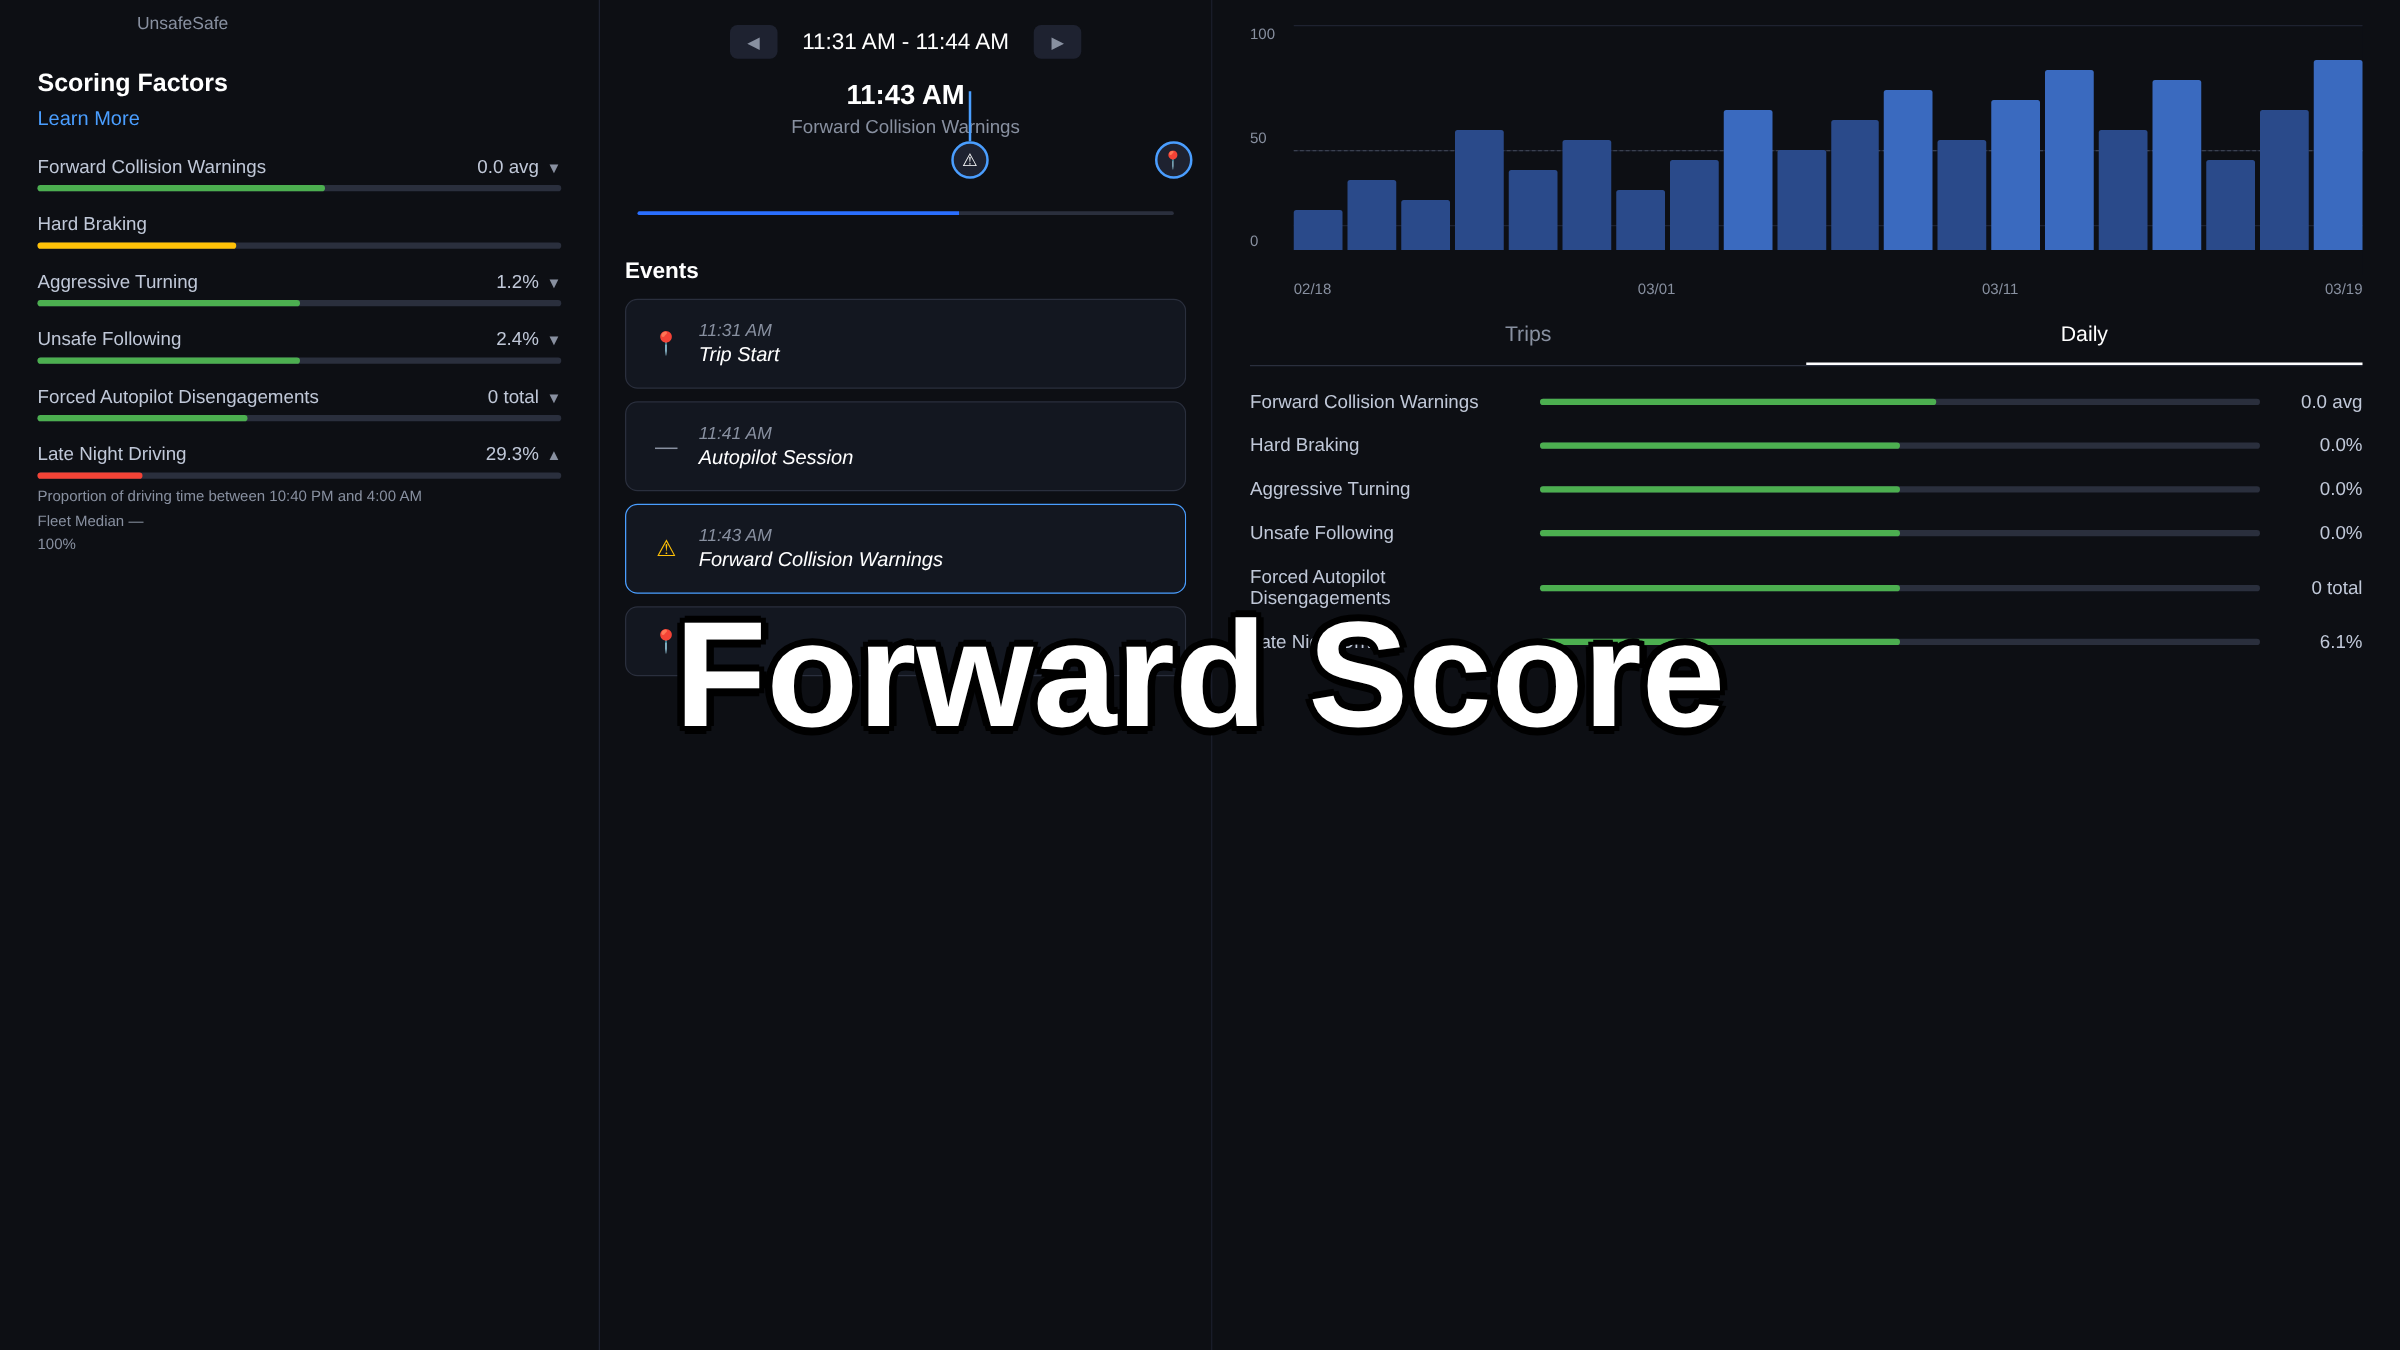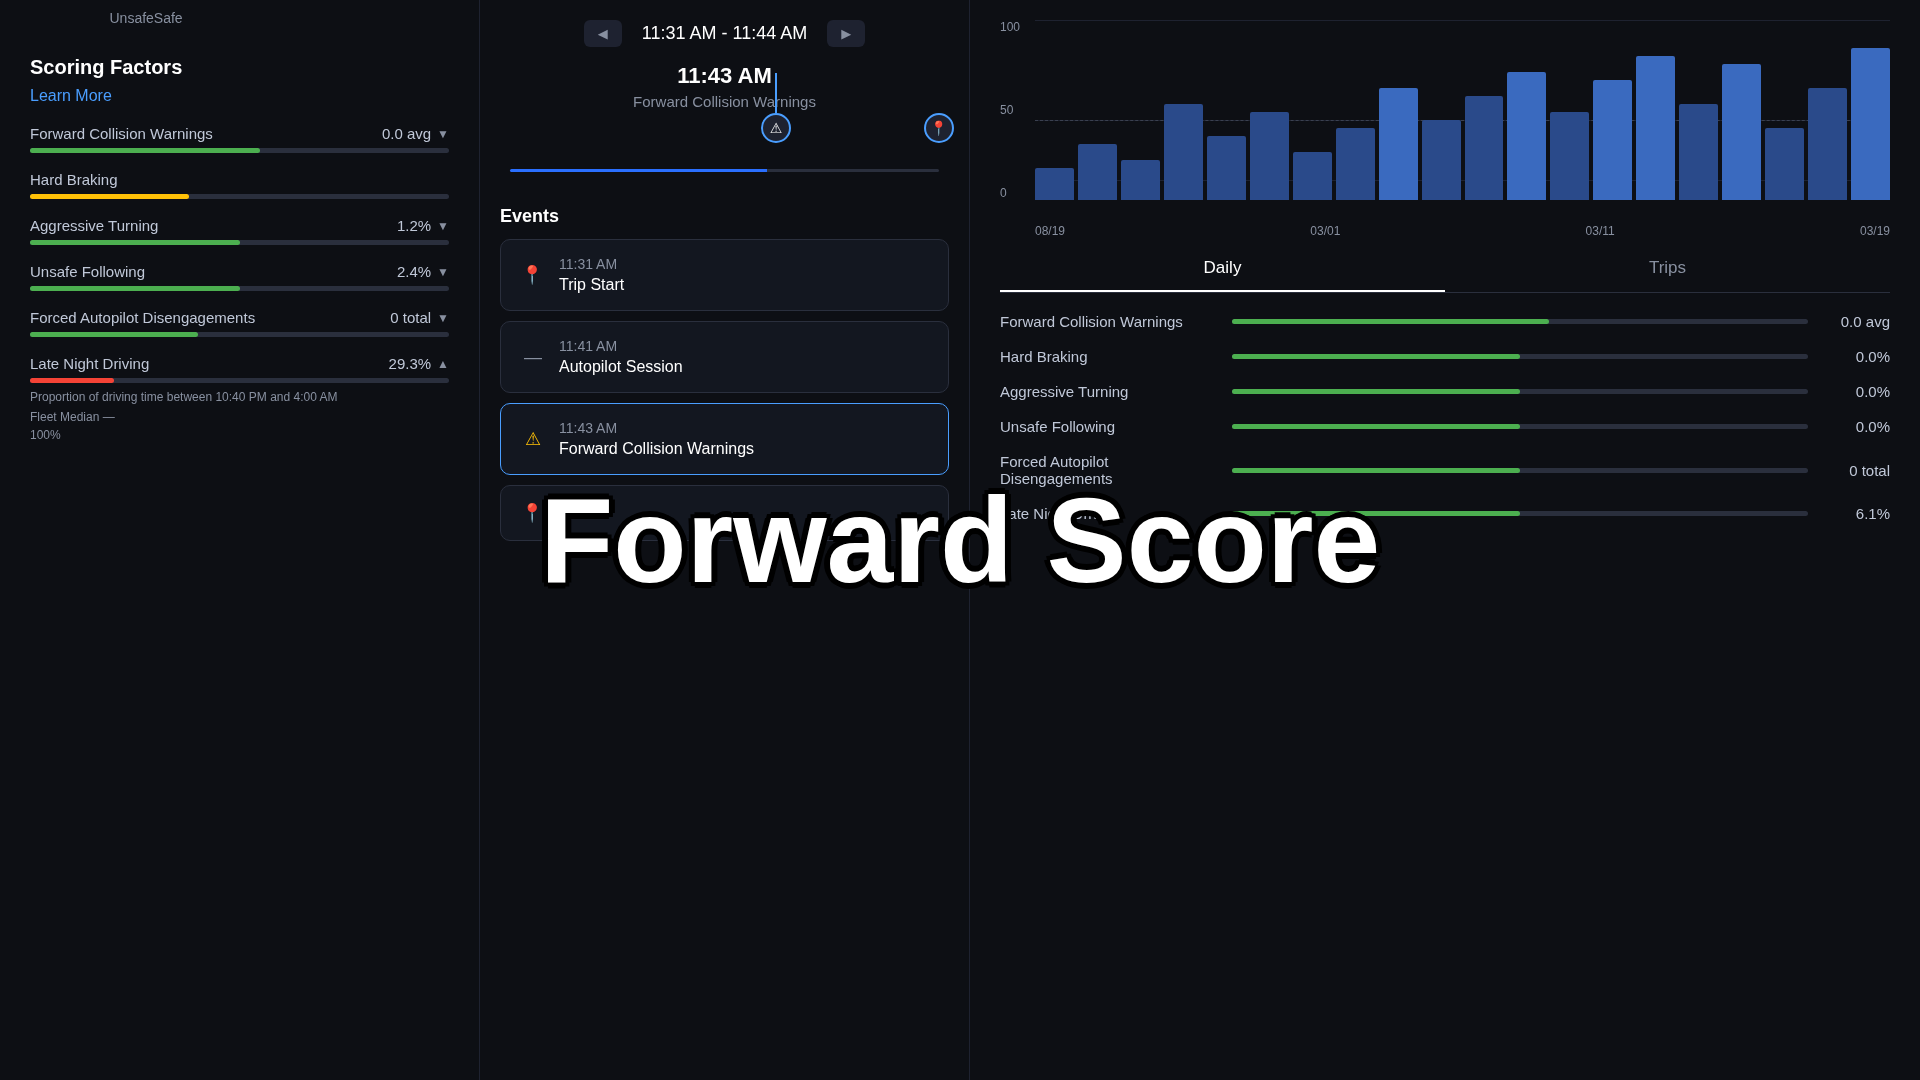--- a/index.html
+++ b/index.html
@@ -285,20 +285,21 @@
       font-size: 18px;
       color: #8890a0;
       min-width: 24px;
       text-align: center;
     }
 
     .event-icon.warning-color { color: #ffc107; }
 
     .event-info {
       flex: 1;
+      font-style: italic;
     }
 
     .event-time {
       font-size: 14px;
       color: #8890a0;
       margin-bottom: 4px;
     }
 
     .event-name {
       font-size: 16px;
@@ -658,30 +659,30 @@
             <div class="chart-bar tall" style="height: 90%"></div>
             <div class="chart-bar" style="height: 60%"></div>
             <div class="chart-bar tall" style="height: 85%"></div>
             <div class="chart-bar" style="height: 45%"></div>
             <div class="chart-bar" style="height: 70%"></div>
             <div class="chart-bar tall" style="height: 95%"></div>
           </div>
         </div>
       </div>
       <div class="chart-x-labels">
-        <span class="x-label">08/19</span>
+        <span class="x-label">02/18</span>
         <span class="x-label">03/01</span>
         <span class="x-label">03/11</span>
         <span class="x-label">03/19</span>
       </div>
     </div>
 
     <div class="tabs-row">
+      <div class="tab">Trips</div>
       <div class="tab active">Daily</div>
-      <div class="tab">Trips</div>
     </div>
 
     <div class="right-factors">
 
       <div class="right-factor-row">
         <span class="right-factor-name">Forward Collision Warnings</span>
         <div class="right-bar-track">
           <div class="right-bar-fill" style="width: 55%"></div>
         </div>
         <span class="right-factor-value">0.0 avg</span>

